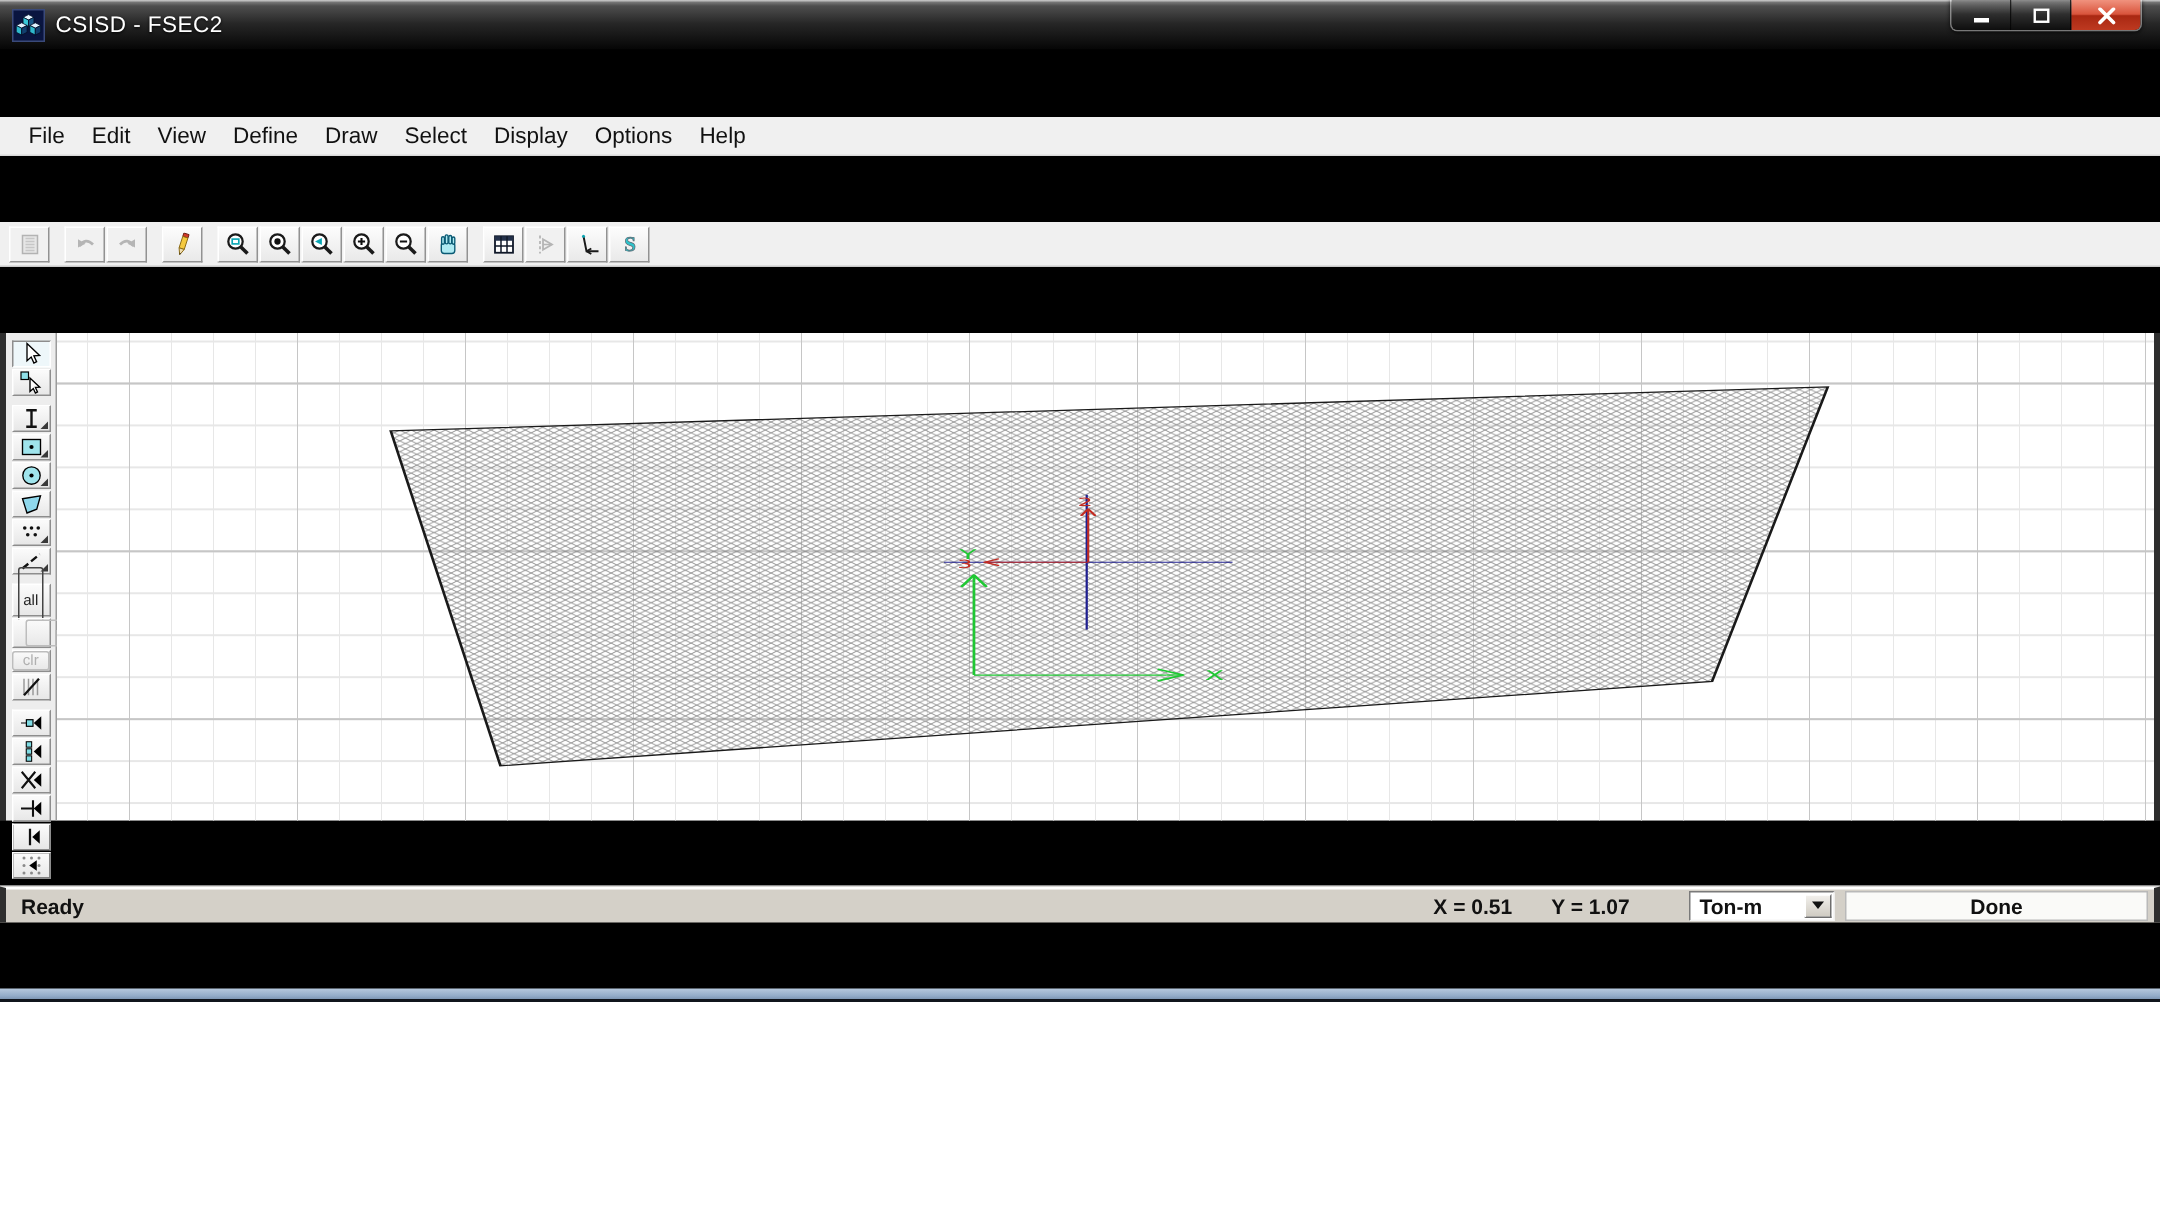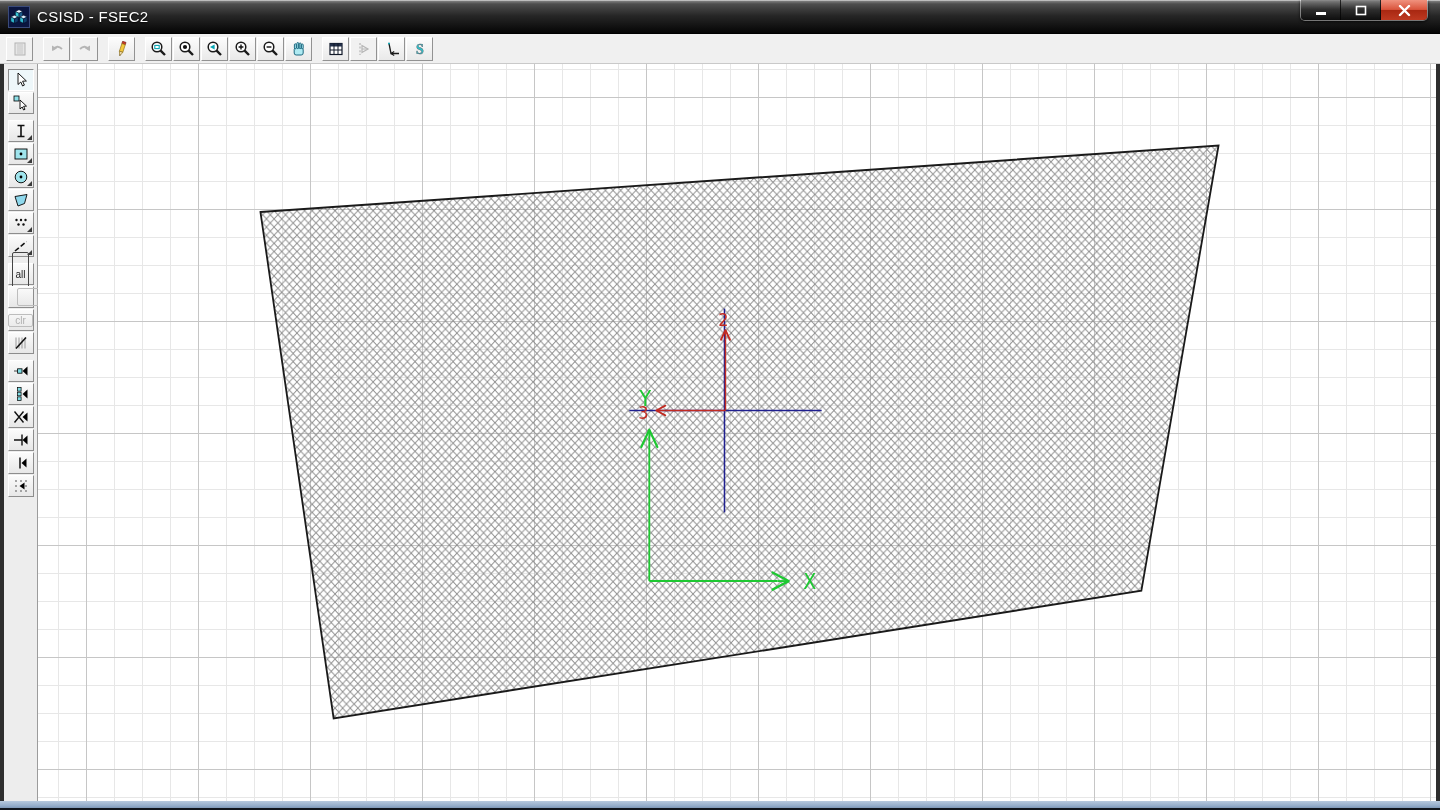--- a/index.html
+++ b/index.html
@@ -1,19 +1,19 @@
 <!DOCTYPE html>
 <html><head>
 <meta charset="utf-8">
 <style>
   * { margin:0; padding:0; box-sizing:border-box; }
   html,body { width:1440px; height:810px; overflow:hidden;
     font-family:"Liberation Sans", sans-serif; }
-  .window { width:1440px; height:810px; display:flex; flex-direction:column;
-    background:#000; }
+  .window { width:1440px; height:668px; display:flex; flex-direction:column;
+    background:#000;gap:44px; }
 
   
   .titlebar { height:34px; position:relative; flex:0 0 34px;
     background:linear-gradient(180deg,#8f8f8f 0%,#4e4e4e 12%,#262626 48%,#050505 100%);
     display:flex; align-items:center; border-bottom:1px solid #000; }
   .titlebar::before{ content:""; position:absolute; top:0; left:0; right:0; height:1px;
     background:rgba(255,255,255,.45);}
   .app-icon { width:22px; height:22px; margin:0 7px 0 8px; background:#0a1540;
     border:1px solid #3a4a7a; position:relative; flex:0 0 22px; }
   .app-icon svg{ position:absolute; inset:0; }
@@ -119,20 +119,31 @@
           </svg>
       </div>
       <div class="cap-btn">
         <svg width="13" height="12">
             <path d="M2 1 L11 10 M11 1 L2 10" stroke="#fff" stroke-width="2.4" stroke-linecap="round"></path>
           </svg>
       </div>
     </div>
   </div>
 
+  <div class="menubar">
+    <span class="menu-item">File</span>
+    <span class="menu-item">Edit</span>
+    <span class="menu-item">View</span>
+    <span class="menu-item">Define</span>
+    <span class="menu-item">Draw</span>
+    <span class="menu-item">Select</span>
+    <span class="menu-item">Display</span>
+    <span class="menu-item">Options</span>
+    <span class="menu-item">Help</span>
+  </div>
 
   <div class="toolbar">
     <div class="tb-btn disabled">
       <svg width="16" height="16">
           <rect x="3" y="2" width="10" height="12" fill="#e6e6e6" stroke="#b3b3b3"></rect>
           <path d="M5 4h6M5 6h6M5 8h6M5 10h6M5 12h6" stroke="#c7c7c7"></path>
         </svg>
     </div>
     <div class="tb-btn disabled gap8">
       <svg width="16" height="16">
@@ -376,15 +387,29 @@
             <text x="606" y="319" fill="#1ec832" font-size="19" text-anchor="middle" font-family="&quot;DejaVu Sans&quot;, sans-serif">Y</text>
             <line x1="610" y1="482" x2="738" y2="482" stroke="#1ec832" stroke-width="1.8"></line>
             <polyline points="733,490 749,482 733,474" fill="none" stroke="#1ec832" stroke-width="2.2" stroke-linecap="round" stroke-linejoin="round"></polyline>
             <line x1="738" y1="482" x2="749" y2="482" stroke="#1ec832" stroke-width="1.8"></line>
             <text x="770" y="489" fill="#1ec832" font-size="19" text-anchor="middle" font-family="&quot;DejaVu Sans&quot;, sans-serif">X</text>
           </g>
       </svg>
     </div>
   </div>
 
+  <div class="statusbar">
+    <span class="sb-ready">Ready</span>
+    <span class="sb-coords">
+      <span>X = 0.51</span>
+      <span>Y = 1.07</span>
+    </span>
+    <span class="combo">
+      <span class="combo-text">Ton-m</span>
+      <span class="combo-arrow"></span>
+    </span>
+    <span class="done-panel">
+      <span>Done</span>
+    </span>
+  </div>
 
   <div class="bottom-edge"></div>
 </div>
 
 </body></html>

